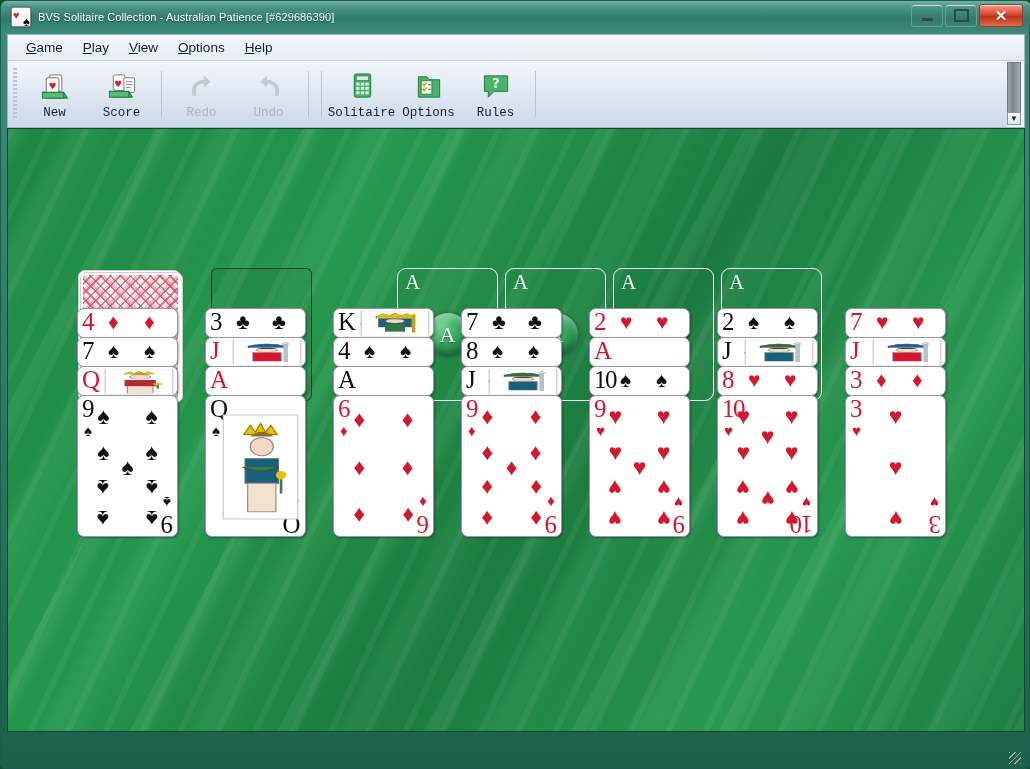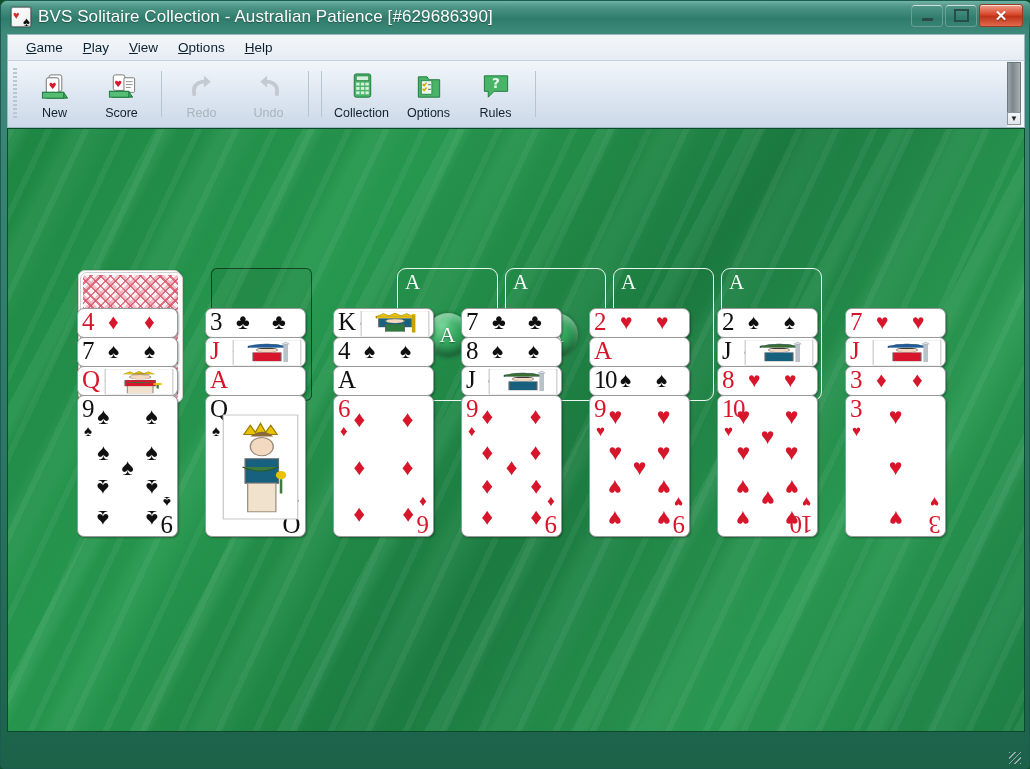--- a/index.html
+++ b/index.html
@@ -25,21 +25,21 @@
   .title-icon{
     width:18px;height:18px;margin-left:10px;margin-right:7px;position:relative;flex:0 0 auto;
     background:linear-gradient(135deg,#fff 0%,#eee 100%);
     border:1px solid #8a8a8a;border-radius:2px;
     box-shadow:0 0 0 1px rgba(0,0,0,.15);
     overflow:hidden;
   }
   .title-icon .h{position:absolute;left:1px;top:2px;font-size:11px;color:#d42b2b;line-height:11px;}
   .title-icon .s{position:absolute;right:0px;bottom:-2px;font-size:13px;color:#111;line-height:13px;}
   .title-text{
-    font-size:17px;color:#ffffff;letter-spacing:.1px;
+    font-size:11px;color:#ffffff;letter-spacing:.1px;
     text-shadow:0 1px 1px rgba(0,0,0,.35);
     white-space:nowrap;
   }
   .win-btns{position:absolute;right:8px;top:3px;display:flex;gap:0px;}
   .wbtn{
     width:30px;height:21px;margin-left:2px;
     border:1px solid #6c9d94;border-radius:3px;
     background:linear-gradient(180deg,#cfe4df 0%,#9dc2ba 45%,#7fae a4 46%,#8fb7ae 100%);
     display:flex;align-items:center;justify-content:center;
     box-shadow:inset 0 1px 0 rgba(255,255,255,.7);
@@ -75,21 +75,21 @@
     background:repeating-linear-gradient(180deg,#b9c7d4 0 2px,transparent 2px 4px);}
   .tb-btn{
     width:65px;height:58px;margin:0 1px;
     display:flex;flex-direction:column;align-items:center;justify-content:flex-start;
     padding-top:5px;box-sizing:border-box;border:1px solid transparent;border-radius:3px;
   }
   .tb-btn.pressed{
     background:linear-gradient(180deg,#e9e9df 0%,#dedecf 100%);
     border:1px solid #4a4a4a;
   }
-  .tb-lbl{font-size:12.5px;color:#12212e;margin-top:4px;white-space:nowrap;}
+  .tb-lbl{font-size:12.5px;color:#12212e;margin-top:4px;white-space:nowrap;font-family:Liberation Mono, monospace;}
   .tb-btn.disabled .tb-lbl{color:#a9b4bd;}
   .tb-sep{width:1px;height:46px;background:#b7c5d2;margin:0 6px;}
   .ic{width:32px;height:31px;position:relative;}
   .sb-strip{
     position:absolute;right:0px;top:0px;width:17px;height:66px;
     background:linear-gradient(90deg,#e8eef4,#f5f8fb);
   }
   .sb-thumb{position:absolute;right:3px;top:1px;width:12px;height:56px;
     background:linear-gradient(90deg,#9aa3a8,#7d868b 40%,#a8b0b5 100%);border:1px solid #6f787d;}
   .sb-arrow{position:absolute;right:3px;bottom:2px;width:12px;height:11px;
@@ -299,21 +299,21 @@
               <rect x="19.5" y="12" width="3.5" height="3"></rect>
             <rect x="10" y="16.5" width="3.5" height="3"></rect>
               <rect x="14.8" y="16.5" width="3.5" height="3"></rect>
               <rect x="19.5" y="16.5" width="3.5" height="3"></rect>
             <rect x="10" y="21" width="3.5" height="3"></rect>
               <rect x="14.8" y="21" width="3.5" height="3"></rect>
               <rect x="19.5" y="21" width="3.5" height="3"></rect>
           </g>
         </svg>
       </div>
-      <div class="tb-lbl">Collection</div>
+      <div class="tb-lbl">Solitaire</div>
     </div>
 
     <div class="tb-btn">
       <div class="ic">
         <svg viewBox="0 0 32 32" width="32" height="31">
           <path d="M5 6h9l2 3h11v18H5z" fill="#49b468" stroke="#1f7a3e"></path>
           <rect x="8" y="10" width="11" height="14" fill="#e9f7ee" stroke="#2f8a4c"></rect>
           <path d="M9.5 13.5l1.5 1.5 2.5-3M9.5 18.5l1.5 1.5 2.5-3" stroke="#d8a400" stroke-width="1.6" fill="none"></path>
           <path d="M15 14h3M15 19h3" stroke="#7a8f82" stroke-width="1.2"></path>
         </svg>

